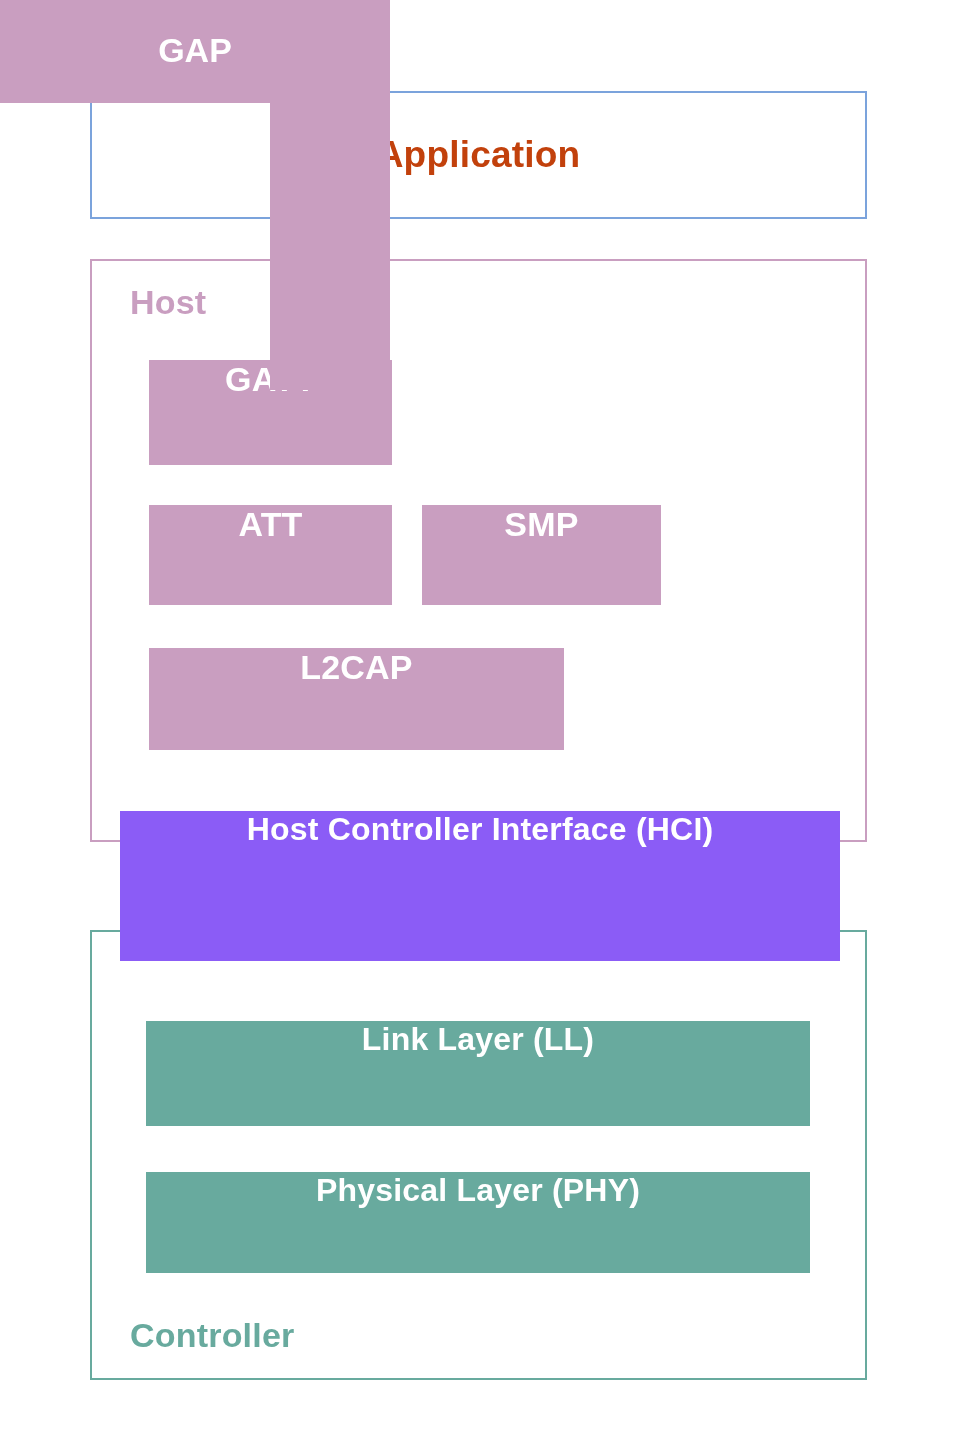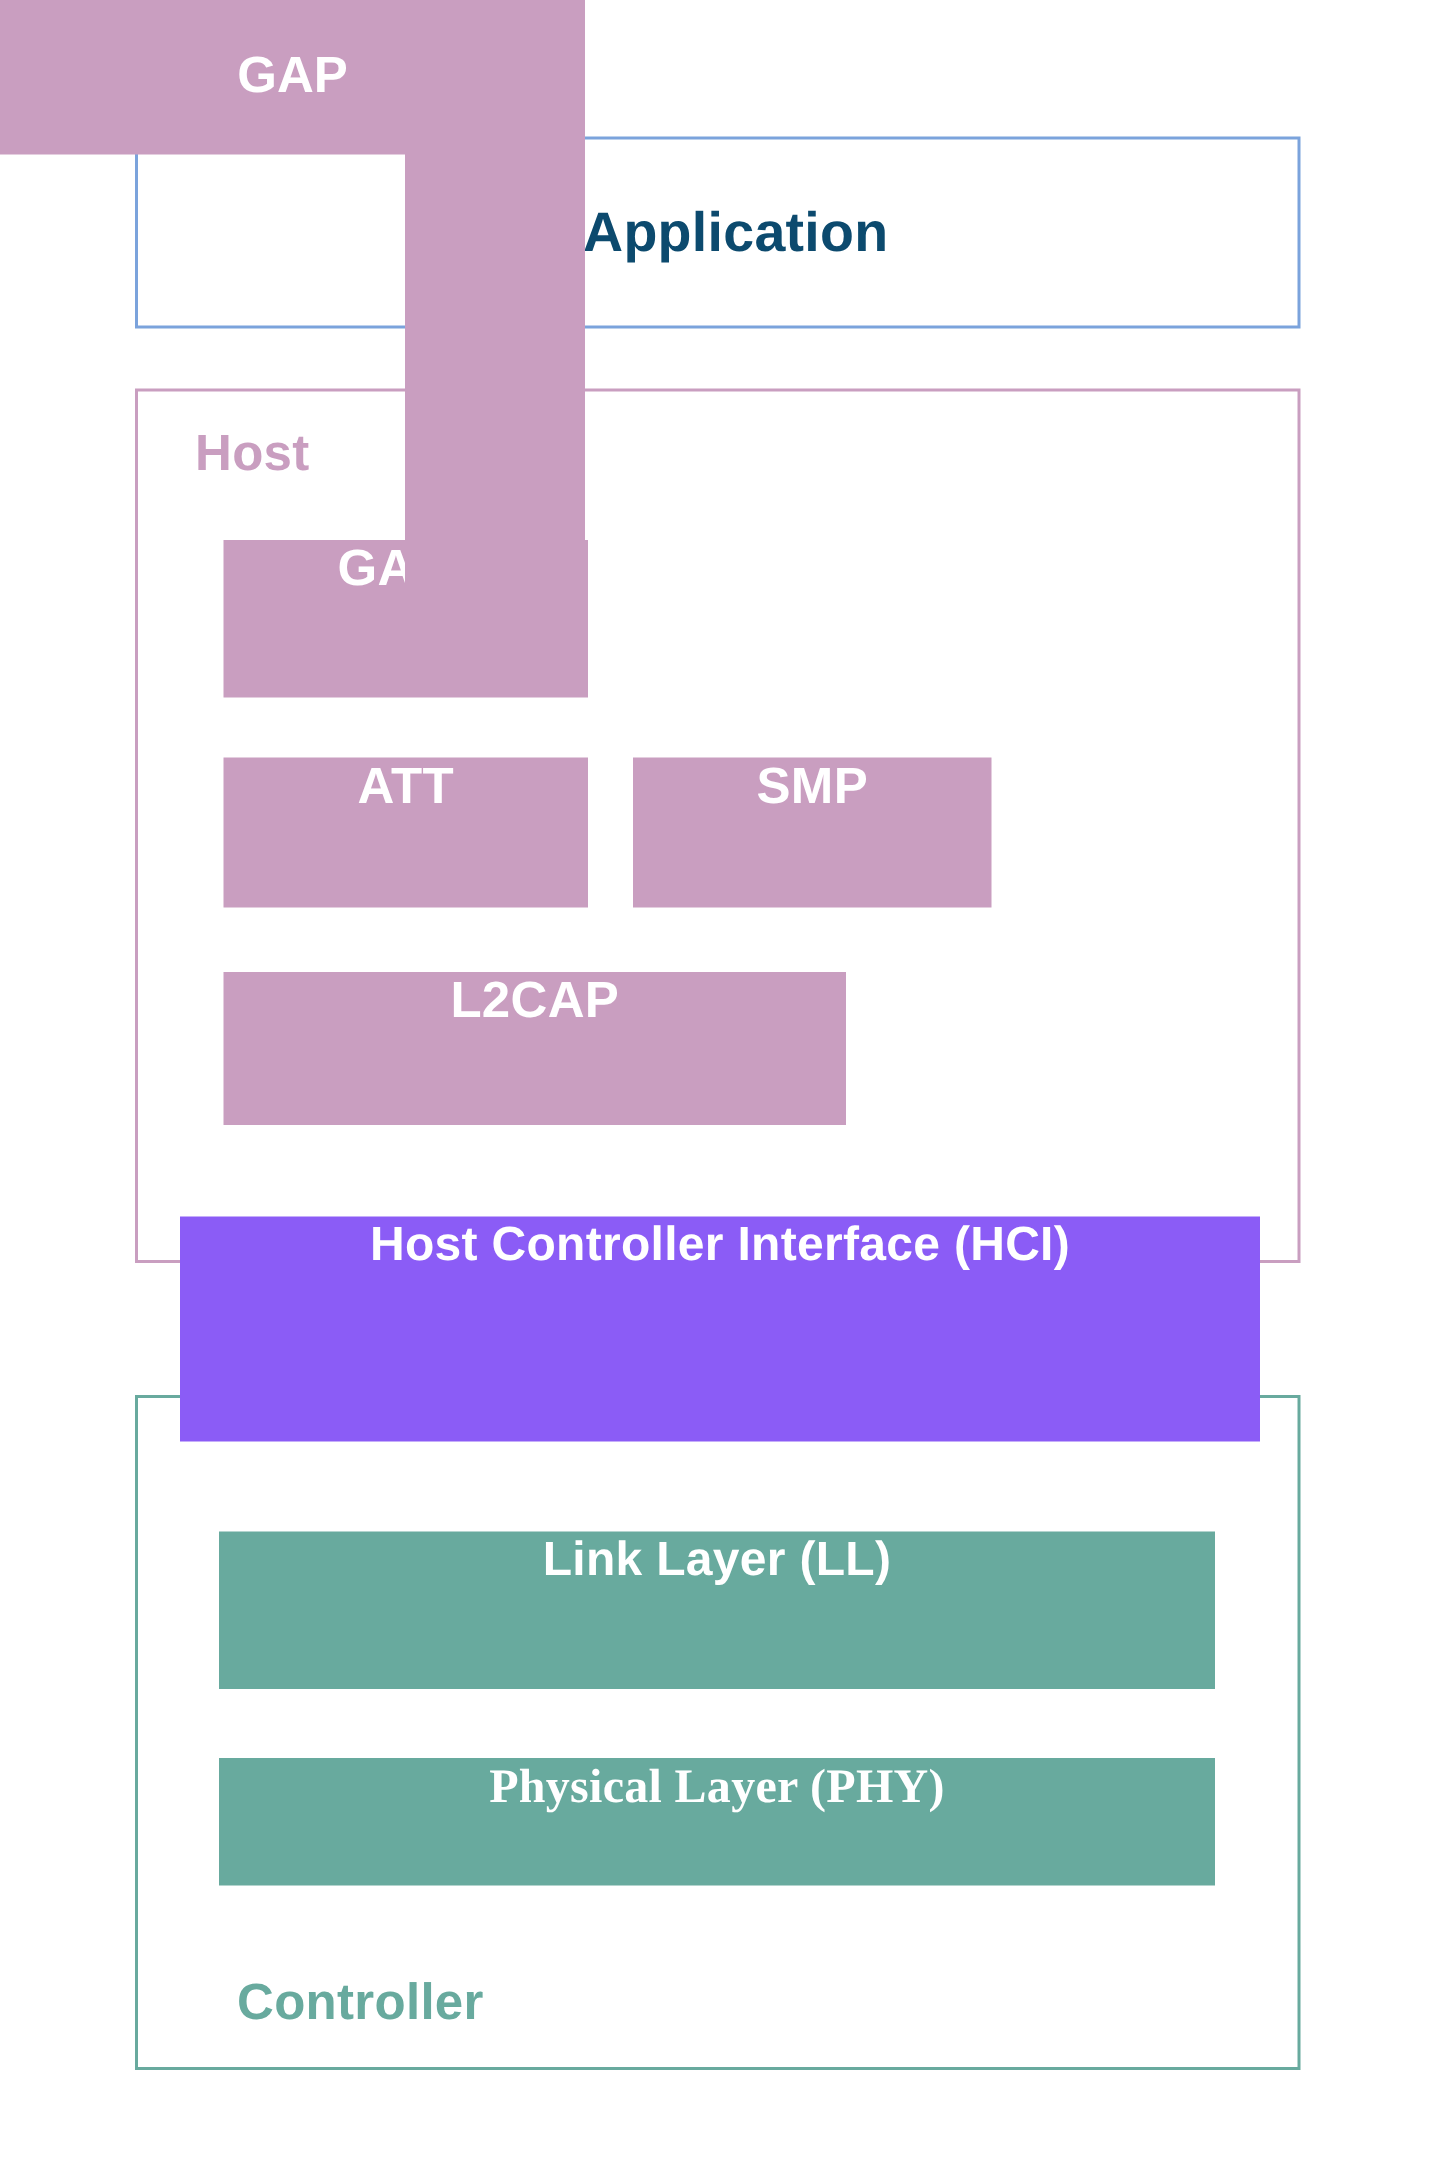--- a/index.html
+++ b/index.html
@@ -62,36 +62,34 @@
   }
 
   #application-title {
     left: 90px;
     top: 91px;
     width: 777px;
     height: 128px;
     display: flex;
     align-items: center;
     justify-content: center;
-    color: #0c4a6e;
+    color: #c2410c;
     font-size: 37px;
-    padding-left: 12px;
   }
 
   #host-title {
     left: 130px;
     top: 283px;
     color: #c99ec0;
   }
 
   #controller-title {
     left: 130px;
     top: 1316px;
     color: #68aa9e;
-    margin-left: 28px;
   }
 
   
   .block {
     position: absolute;
     box-sizing: border-box;
     display: flex;
     align-items: flex-start;
     justify-content: center;
     color: #ffffff;
@@ -151,21 +149,21 @@
 
   #block-hci {
     left: 120px;
     top: 811px;
     width: 720px;
     height: 150px;
     font-size: 32px;
   }
 
   #block-ll  { left: 146px; top: 1021px; width: 664px; height: 105px; font-size: 32px; }
-  #block-phy { left: 146px; top: 1172px; width: 664px; height: 85px; font-size: 32px; font-family: Liberation Serif, serif; }
+  #block-phy { left: 146px; top: 1172px; width: 664px; height: 101px; font-size: 32px; }
 </style>
 </head>
 <body>
 
 <div id="diagram">
 
   <div class="container-box" id="application-box"></div>
   <div class="container-title" id="application-title">Application</div>
 
   <div class="container-box" id="host-box"></div>

